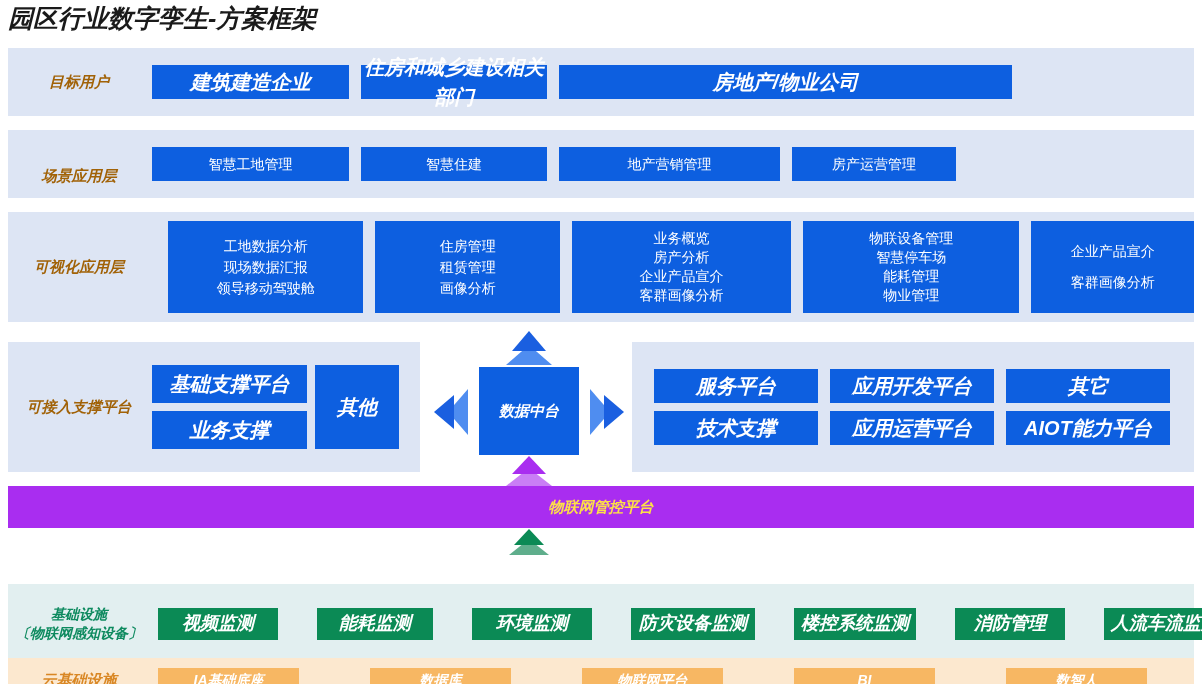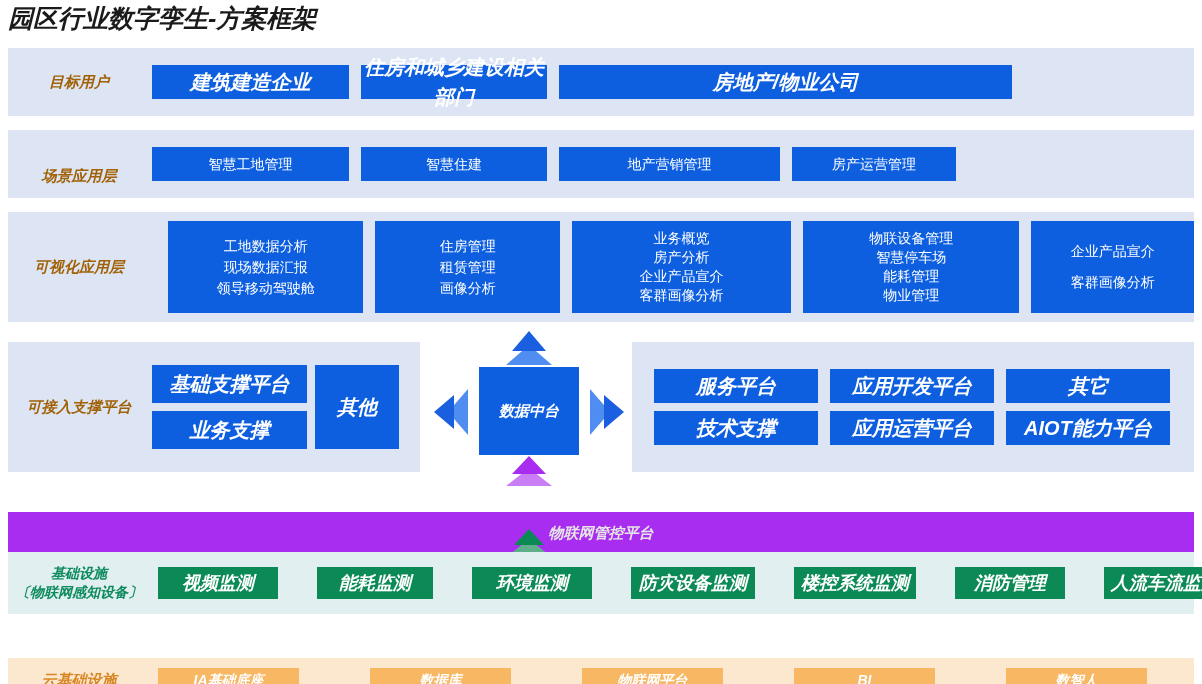--- a/index.html
+++ b/index.html
@@ -43,24 +43,24 @@
     line-height: 1.5;
   }
   .cell.b  { font-weight: bold; font-style: italic; font-size: 20px; }
   .cell.n  { font-weight: normal; font-style: normal; font-size: 14px; }
   .cell.multi { flex-direction: column; font-size: 14px; }
   .cell.green  { background: #0b8a55; font-weight: bold; font-style: italic; font-size: 18px; }
   .cell.orange { background: #f7b763; font-weight: bold; font-style: italic; font-size: 14px; }
 
   
   .purple-bar {
-    position: absolute; left: 8px; top: 512px; width: 1186px; height: 42px;
+    position: absolute; left: 8px; top: 486px; width: 1186px; height: 42px;
     background: #a92df0;
     display: flex; align-items: center; justify-content: center;
-    color: #e5e5e5; font-weight: bold; font-style: italic; font-size: 15px;
+    color: #fde047; font-weight: bold; font-style: italic; font-size: 15px;
   }
 
   
   .arrow { position: absolute; }
   .tri { position: absolute; width: 0; height: 0; }
 
   
   .hub {
     position: absolute;
     background: #0d5fe0; color: #fff;
@@ -173,21 +173,21 @@
     <div class="tri" style="left:14px; top:6px; border-top:17px solid transparent; border-bottom:17px solid transparent; border-left:20px solid #1a5fe0;"></div>
   </div>
 
   <div class="purple-bar">物联网管控平台</div>
 
   <div class="arrow" style="left:509px; top:529px; width:40px; height:26px;">
     <div class="tri" style="left:0px; top:10px; border-left:20px solid transparent; border-right:20px solid transparent; border-bottom:16px solid #5fae8c;"></div>
     <div class="tri" style="left:5px; top:0px; border-left:15px solid transparent; border-right:15px solid transparent; border-bottom:16px solid #0b8a55;"></div>
   </div>
 
-  <div class="band band-green" style="left:8px; top:552px; width:1186px; height:62px;">
+  <div class="band band-green" style="left:8px; top:584px; width:1186px; height:79px;">
     <div class="row-label green" style="width:142px; font-size:14px;">
       <div>基础设施</div>
       <div>〔物联网感知设备〕</div>
     </div>
     <div style="display:flex; gap:39px; margin-left:8px;">
       <div class="cell green" style="width:120px; height:32px;">视频监测</div>
       <div class="cell green" style="width:116px; height:32px;">能耗监测</div>
       <div class="cell green" style="width:120px; height:32px;">环境监测</div>
       <div class="cell green" style="width:124px; height:32px;">防灾设备监测</div>
       <div class="cell green" style="width:122px; height:32px;">楼控系统监测</div>

